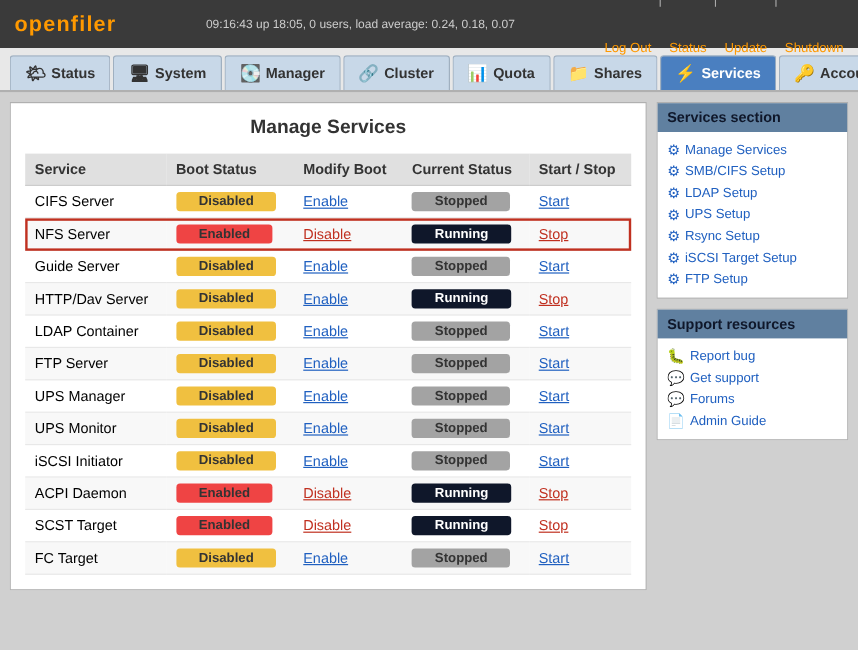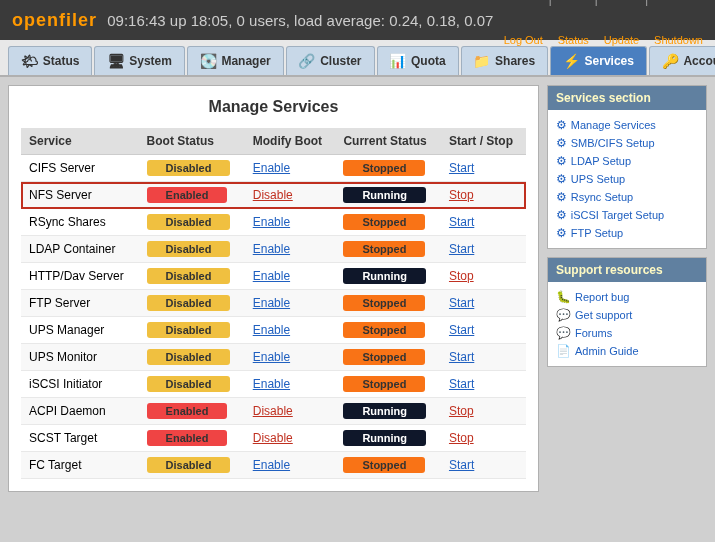--- a/index.html
+++ b/index.html
@@ -2,21 +2,21 @@
 <html><head>
   <meta charset="utf-8">
   <style>
     * { box-sizing: border-box; margin: 0; padding: 0; }
     body { font-family: Arial, Helvetica, sans-serif; font-size: 12px; background: #d0d0d0; width: 715px; }
 
     
     #header { background: #3a3a3a; display: flex; align-items: center; justify-content: space-between; padding: 20px 12px; height: 36px; }
     #logo { color: white; font-size: 18px; font-weight: bold; letter-spacing: 1px; }
     #logo span { color: #f90; }
-    #header-status { color: #ccc; font-size: 15px; }
+    #header-status { color: #ccc; font-size: 10px; }
     #header-links { display: flex; gap: 6px; font-size: 11px; }
     #header-links a { color: #f90; text-decoration: none; margin-top: 40px; }
     #header-links span { color: #aaa; }
 
     
     #nav { background: #e8e8e8; display: flex; gap: 2px; padding: 6px 8px 0; border-bottom: 2px solid #b0b0b0; }
     .nav-tab { display: flex; align-items: center; gap: 4px; padding: 6px 12px; background: #c8d8e8; border: 1px solid #a0b0c0; border-bottom: none; border-radius: 3px 3px 0 0; cursor: pointer; color: #333; font-size: 12px; font-weight: bold; text-decoration: none; }
     .nav-tab.active { background: #4a7fc0; color: white; }
     .nav-tab-icon { font-size: 14px; }
 
@@ -33,31 +33,31 @@
     thead tr { background: #e0e0e0; }
     th { padding: 6px 8px; text-align: left; font-weight: bold; color: #333; border-bottom: 1px solid #ccc; }
     tbody tr { border-bottom: 1px solid #e8e8e8; }
     tbody tr:nth-child(even) { background: #f8f8f8; }
     tbody tr:nth-child(odd) { background: #ffffff; }
     td { padding: 5px 8px; vertical-align: middle; }
 
     .badge { display: inline-block; padding: 2px 19px; border-radius: 3px; font-size: 11px; font-weight: bold; }
     .badge-disabled { background: #f0c040; color: #333; }
     .badge-enabled { background: #ef4444; color: #333; }
-    .badge-stopped { background: #f97316; color: #333; }
+    .badge-stopped { background: #a3a3a3; color: #333; }
     .badge-running { background: #0f172a; color: white; }
 
     .link-blue { color: #2060c0; text-decoration: underline; cursor: pointer; }
     .link-red { color: #c03020; text-decoration: underline; cursor: pointer; }
 
     .highlighted-row { outline: 2px solid #c03020; outline-offset: -2px; }
 
     
     .sidebar-box { background: white; border: 1px solid #b0b0b0; margin-bottom: 8px; }
-    .sidebar-box-title { background: #6080a0; color: #fef9c3; font-weight: bold; font-size: 12px; padding: 5px 8px; }
+    .sidebar-box-title { background: #6080a0; color: #0f172a; font-weight: bold; font-size: 12px; padding: 5px 8px; }
     .sidebar-box-content { padding: 6px 8px; }
     .sidebar-item { display: flex; align-items: center; gap: 4px; padding: 2px 0; font-size: 11px; color: #2060c0; cursor: pointer; }
     .sidebar-icon { font-size: 12px; }
   </style>
 </head>
 <body>
 
 <div id="header">
   <div id="logo">
     <span>open</span><span style="color:#f90">filer</span>
@@ -132,39 +132,39 @@
     <td><a class="link-blue">Start</a></td>
   </tr>
           <tr class="highlighted-row">
     <td>NFS Server</td>
     <td><span class="badge badge-enabled">Enabled</span></td>
     <td><a class="link-red">Disable</a></td>
     <td><span class="badge badge-running">Running</span></td>
     <td><a class="link-red">Stop</a></td>
   </tr>
           <tr>
-    <td>RSync Shares</td>
-    <td><span class="badge badge-disabled">Disabled</span></td>
-    <td><a class="link-blue">Enable</a></td>
-    <td><span class="badge badge-stopped">Stopped</span></td>
-    <td><a class="link-blue">Start</a></td>
+    <td>Guide Server</td>
+    <td><span class="badge badge-disabled">Disabled</span></td>
+    <td><a class="link-blue">Enable</a></td>
+    <td><span class="badge badge-stopped">Stopped</span></td>
+    <td><a class="link-blue">Start</a></td>
+  </tr>
+          <tr>
+    <td>HTTP/Dav Server</td>
+    <td><span class="badge badge-disabled">Disabled</span></td>
+    <td><a class="link-blue">Enable</a></td>
+    <td><span class="badge badge-running">Running</span></td>
+    <td><a class="link-red">Stop</a></td>
   </tr>
           <tr>
     <td>LDAP Container</td>
     <td><span class="badge badge-disabled">Disabled</span></td>
     <td><a class="link-blue">Enable</a></td>
     <td><span class="badge badge-stopped">Stopped</span></td>
     <td><a class="link-blue">Start</a></td>
-  </tr>
-          <tr>
-    <td>HTTP/Dav Server</td>
-    <td><span class="badge badge-disabled">Disabled</span></td>
-    <td><a class="link-blue">Enable</a></td>
-    <td><span class="badge badge-running">Running</span></td>
-    <td><a class="link-red">Stop</a></td>
   </tr>
           <tr>
     <td>FTP Server</td>
     <td><span class="badge badge-disabled">Disabled</span></td>
     <td><a class="link-blue">Enable</a></td>
     <td><span class="badge badge-stopped">Stopped</span></td>
     <td><a class="link-blue">Start</a></td>
   </tr>
           <tr>
     <td>UPS Manager</td>

